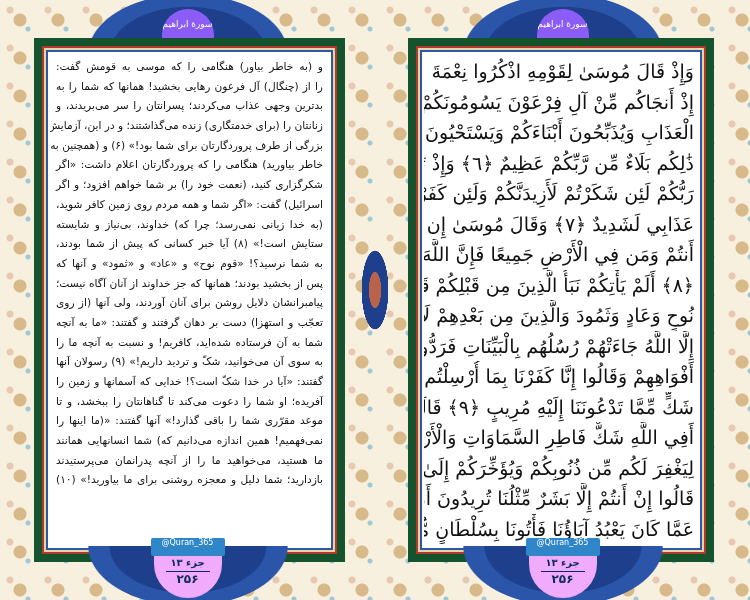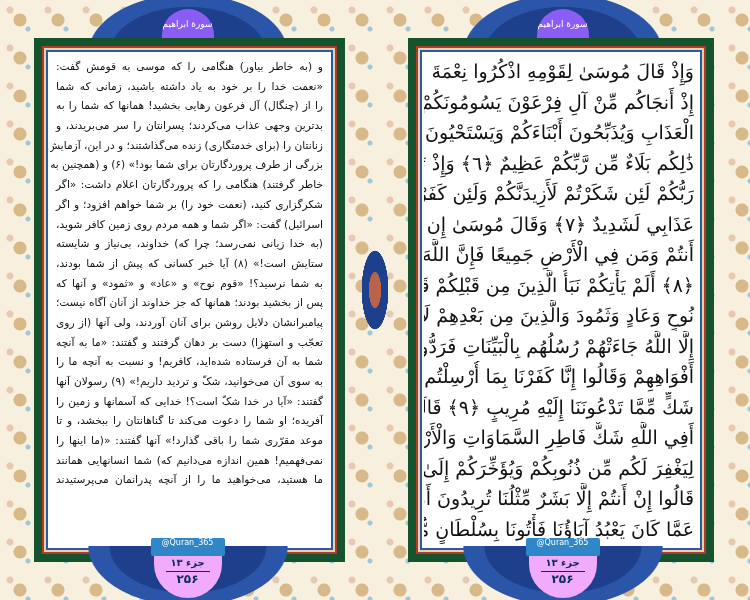--- a/index.html
+++ b/index.html
@@ -96,41 +96,41 @@
 
 <div class="bg"></div>
 <div class="spine"></div>
 
 <div class="page left">
   <div class="crown"></div>
   <div class="title-badge">سورة ابراهيم</div>
   <div class="frame">
     <div class="inner tr-body">
       <div class="tr-line">و (به خاطر بیاور) هنگامی را که موسی به قومش گفت:</div>
-      <div class="tr-line">«نعمت خدا را بر خود به یاد داشته باشید، زمانی که شما</div>
       <div class="tr-line">را از (چنگال) آل فرعون رهایی بخشید! همانها که شما را به</div>
       <div class="tr-line">بدترین وجهی عذاب می‌کردند؛ پسرانتان را سر می‌بریدند، و</div>
       <div class="tr-line">زنانتان را (برای خدمتگاری) زنده می‌گذاشتند؛ و در این، آزمایش</div>
       <div class="tr-line">بزرگی از طرف پروردگارتان برای شما بود!» (۶) و (همچنین به</div>
-      <div class="tr-line">خاطر گرفتند) هنگامی را که پروردگارتان اعلام داشت: «اگر</div>
+      <div class="tr-line">خاطر بیاورید) هنگامی را که پروردگارتان اعلام داشت: «اگر</div>
       <div class="tr-line">شکرگزاری کنید، (نعمت خود را) بر شما خواهم افزود؛ و اگر</div>
       <div class="tr-line">اسرائیل) گفت: «اگر شما و همه مردم روی زمین کافر شوید،</div>
       <div class="tr-line">(به خدا زیانی نمی‌رسد؛ چرا که) خداوند، بی‌نیاز و شایسته</div>
       <div class="tr-line">ستایش است!» (۸) آیا خبر کسانی که پیش از شما بودند،</div>
       <div class="tr-line">به شما نرسید؟! «قوم نوح» و «عاد» و «ثمود» و آنها که</div>
       <div class="tr-line">پس از بخشید بودند؛ همانها که جز خداوند از آنان آگاه نیست؛</div>
       <div class="tr-line">پیامبرانشان دلایل روشن برای آنان آوردند، ولی آنها (از روی</div>
       <div class="tr-line">تعجّب و استهزا) دست بر دهان گرفتند و گفتند: «ما به آنچه</div>
       <div class="tr-line">شما به آن فرستاده شده‌اید، کافریم! و نسبت به آنچه ما را</div>
       <div class="tr-line">به سوی آن می‌خوانید، شکّ و تردید داریم!» (۹) رسولان آنها</div>
       <div class="tr-line">گفتند: «آیا در خدا شکّ است؟! خدایی که آسمانها و زمین را</div>
       <div class="tr-line">آفریده؛ او شما را دعوت می‌کند تا گناهانتان را ببخشد، و تا</div>
       <div class="tr-line">موعد مقرّری شما را باقی گذارد!» آنها گفتند: «(ما اینها را</div>
       <div class="tr-line">نمی‌فهمیم! همین اندازه می‌دانیم که) شما انسانهایی همانند</div>
       <div class="tr-line">ما هستید، می‌خواهید ما را از آنچه پدرانمان می‌پرستیدند</div>
+      <div class="tr-line">بازدارید؛ شما دلیل و معجزه روشنی برای ما بیاورید!» (۱۰)</div>
     </div>
   </div>
   <div class="crown bottom"></div>
   <div class="footer-badge">
     <div class="juz">جزء ۱۳</div>
     <div class="sep"></div>
     <div class="pnum">۲۵۶</div>
   </div>
   <div class="handle">@Quran_365</div>
 </div>

